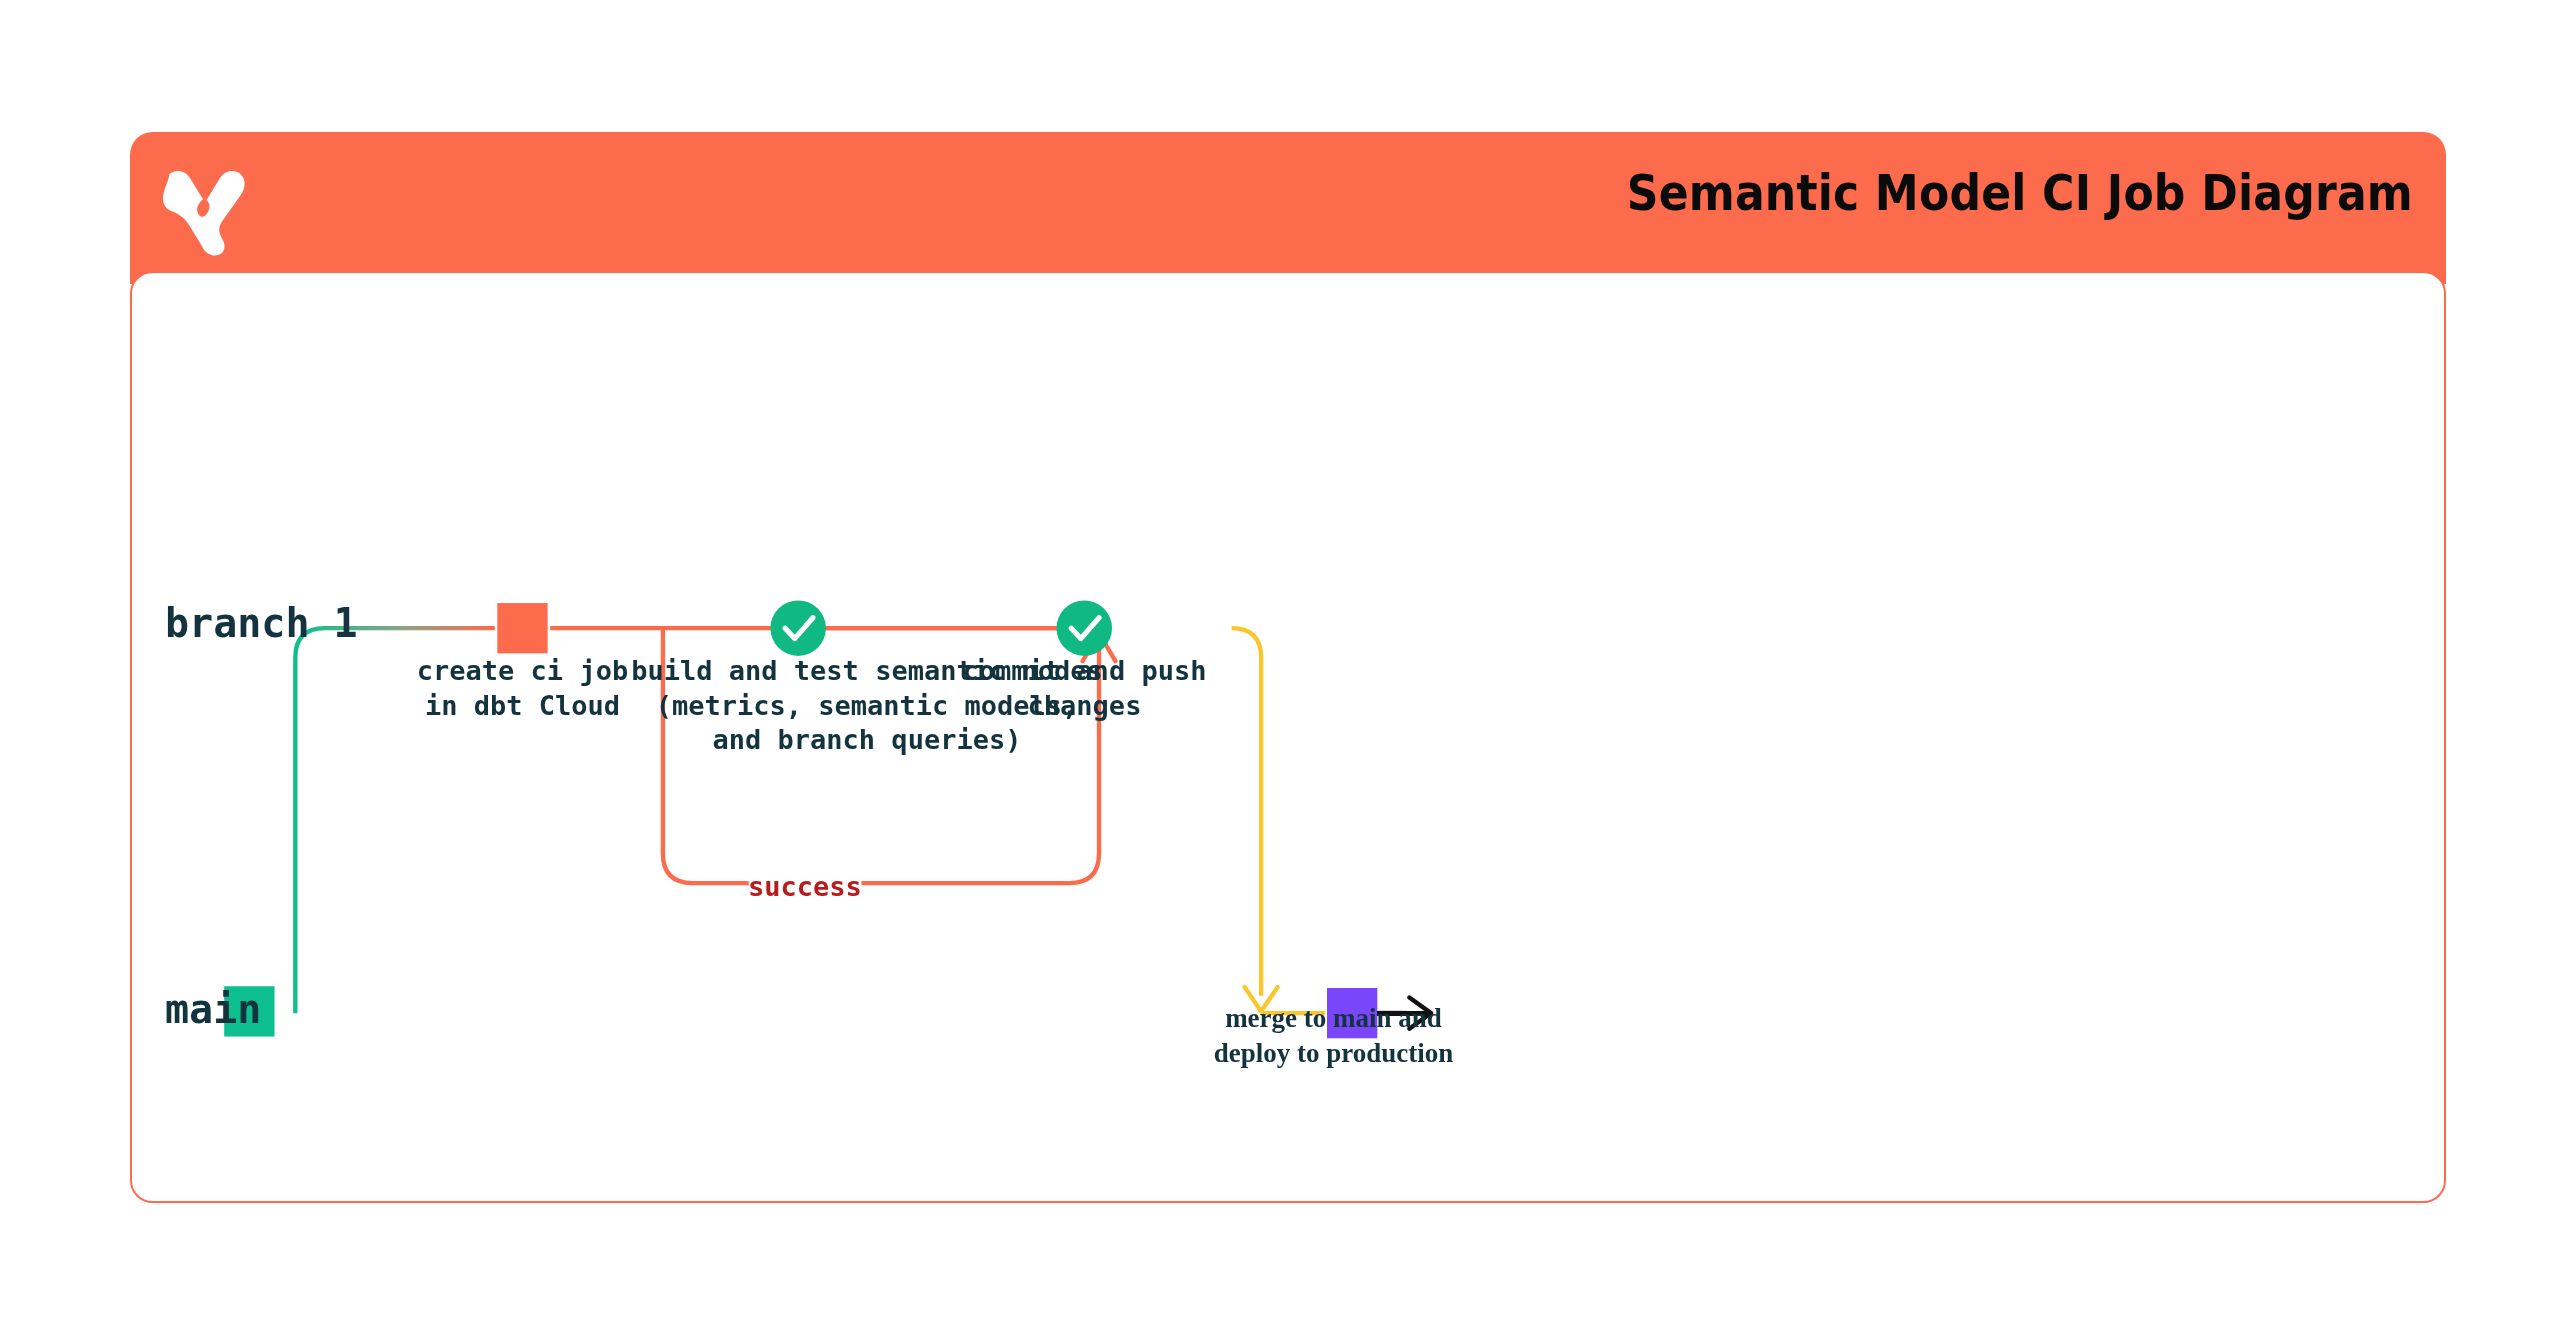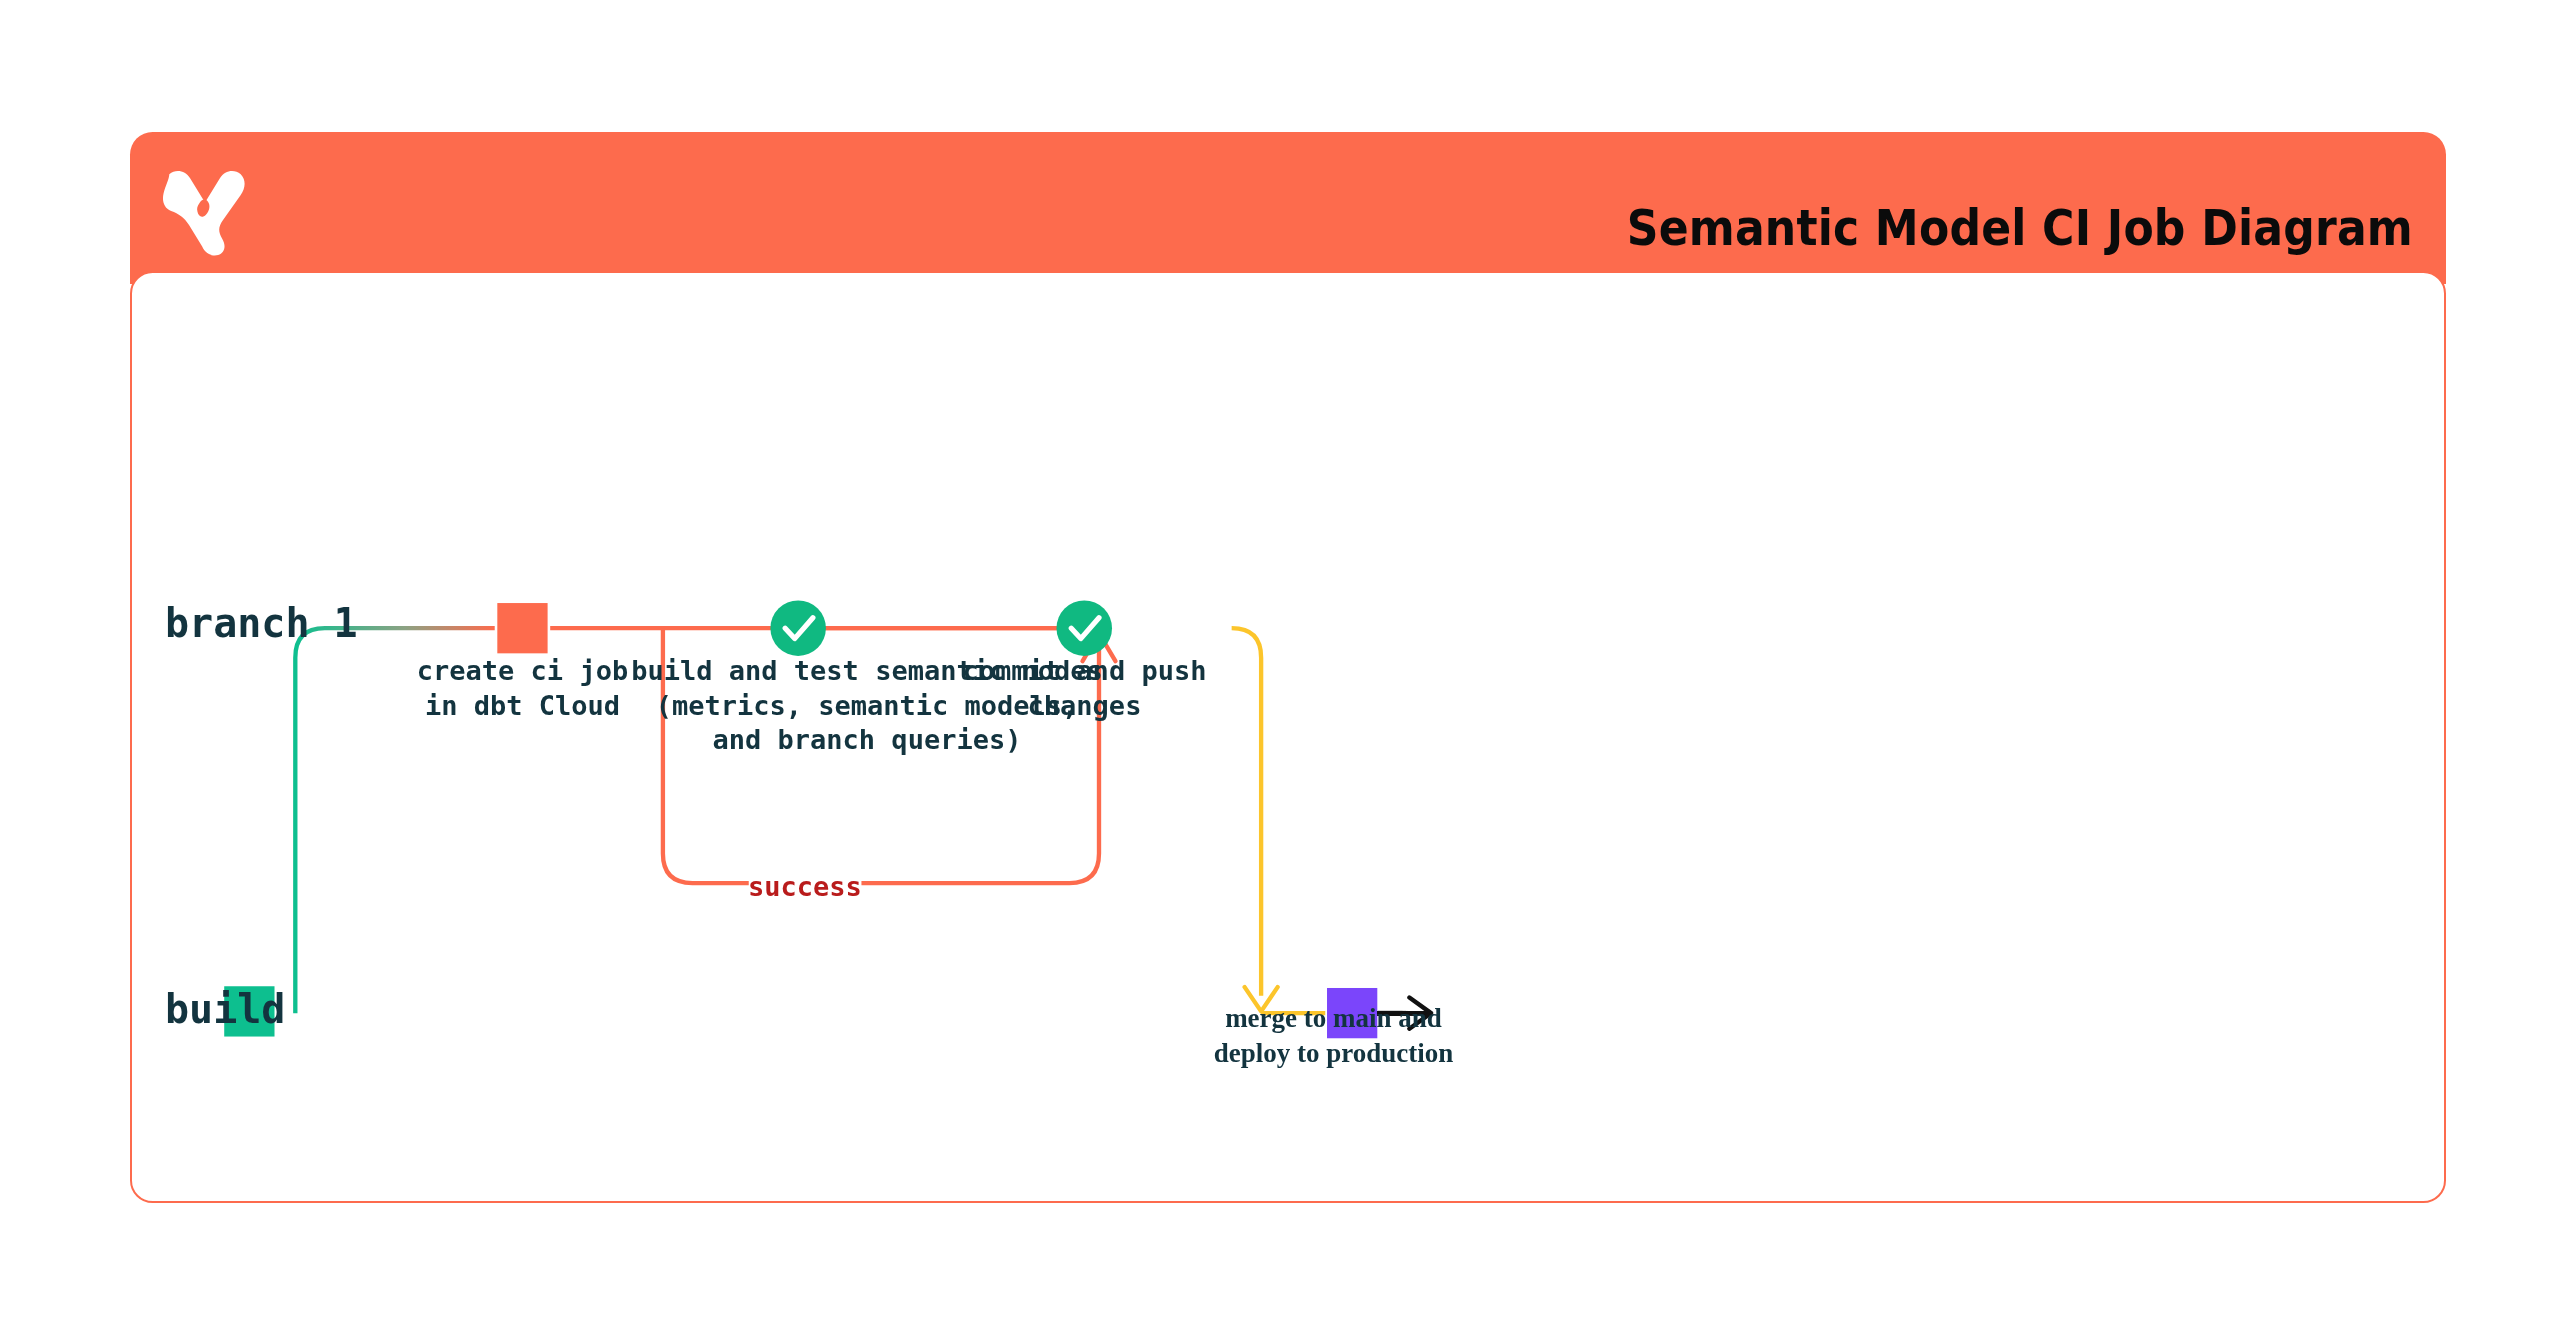--- a/index.html
+++ b/index.html
@@ -68,21 +68,20 @@
     position: absolute;
     right: 33px;
     top: 35px;
     font-family: "DejaVu Sans Condensed", "Liberation Sans Narrow", "Liberation Sans", sans-serif;
     font-size: 49px;
     font-weight: 700;
     color: #0b0b0b;
     letter-spacing: 0.2px;
     white-space: nowrap;
     line-height: 1.1;
-    margin-top: 35px;
   }
 
   
   .diagram {
     position: absolute;
     left: 0;
     top: 139px;
     width: 2316px;
     height: 932px;
     pointer-events: none;
@@ -197,21 +196,21 @@
         <line x1="1438" y1="856" x2="1496" y2="856" stroke="#111111" stroke-width="5"></line>
         <path d="M 1438 856 L 1496 856" stroke="#111111" stroke-width="5" fill="none"></path>
         <line x1="1438" y1="856" x2="1497" y2="856" stroke="#111111" stroke-width="5"></line>
         <path d="M 1475 838 L 1500 856 L 1475 874" fill="none" stroke="#111111" stroke-width="5" stroke-linecap="round" stroke-linejoin="round"></path>
 
       </svg>
     </div>
 
     <div class="mono branch-label" style="left:35px; top:466px;">branch 1</div>
 
-    <div class="mono branch-label" style="left:35px; top:852px;">build</div>
+    <div class="mono branch-label" style="left:35px; top:852px;">main</div>
 
     <div class="mono node-label" style="left:219px; top:522px; width:347px;">create ci job
 in dbt Cloud</div>
 
     <div class="mono node-label" style="left:451px; top:522px; width:572px;">build and test semantic nodes
 (metrics, semantic models,
 and branch queries)</div>
 
     <div class="mono node-label" style="left:729px; top:522px; width:451px;">commit and push
 changes</div>

